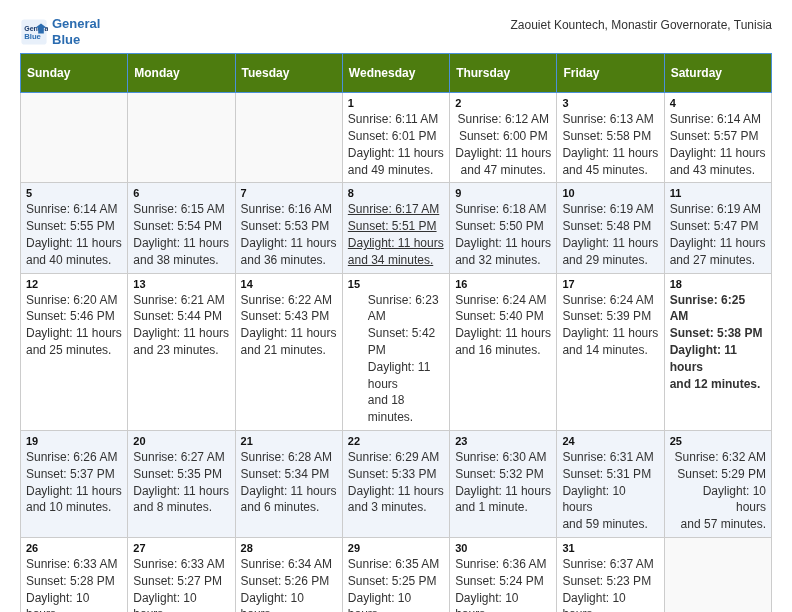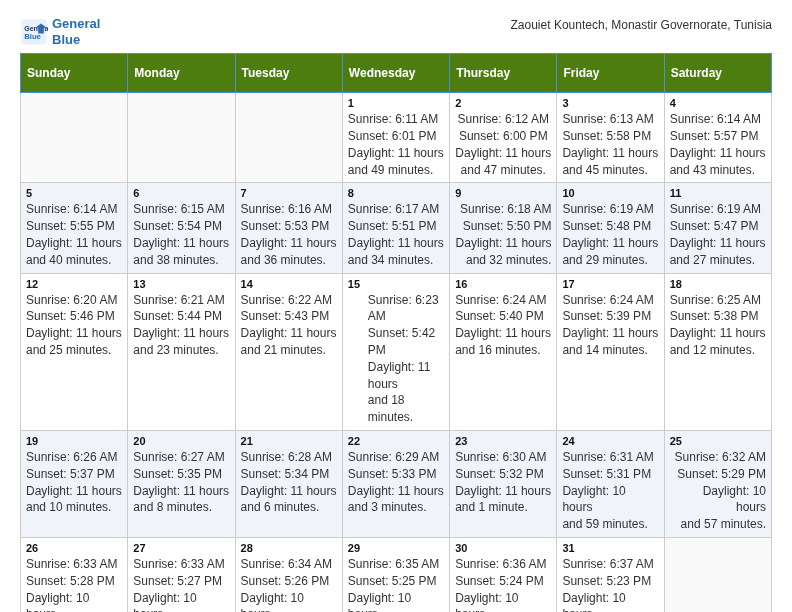--- a/index.html
+++ b/index.html
@@ -185,28 +185,28 @@
           </td>
           <td>
             <span class="day-number">7</span>
             <div class="day-info" style="white-space: pre-line;">Sunrise: 6:16 AM
 Sunset: 5:53 PM
 Daylight: 11 hours
 and 36 minutes.</div>
           </td>
           <td>
             <span class="day-number">8</span>
-            <div class="day-info" style="white-space: pre-line;">Sunrise: 6:17 AM
+            <div class="day-info" style="white-space: pre-line; text-decoration: underline;">Sunrise: 6:17 AM
 Sunset: 5:51 PM
 Daylight: 11 hours
 and 34 minutes.</div>
           </td>
           <td>
             <span class="day-number">9</span>
-            <div class="day-info" style="white-space: pre-line; text-align: right;">Sunrise: 6:18 AM
+            <div class="day-info" style="white-space: pre-line;">Sunrise: 6:18 AM
 Sunset: 5:50 PM
 Daylight: 11 hours
 and 32 minutes.</div>
           </td>
           <td>
             <span class="day-number">10</span>
             <div class="day-info" style="white-space: pre-line;">Sunrise: 6:19 AM
 Sunset: 5:48 PM
 Daylight: 11 hours
 and 29 minutes.</div>
@@ -257,21 +257,21 @@
           </td>
           <td>
             <span class="day-number">17</span>
             <div class="day-info" style="white-space: pre-line;">Sunrise: 6:24 AM
 Sunset: 5:39 PM
 Daylight: 11 hours
 and 14 minutes.</div>
           </td>
           <td>
             <span class="day-number">18</span>
-            <div class="day-info" style="white-space: pre-line;">Sunrise: 6:25 AM
+            <div class="day-info" style="white-space: pre-line; font-weight: bold;">Sunrise: 6:25 AM
 Sunset: 5:38 PM
 Daylight: 11 hours
 and 12 minutes.</div>
           </td>
         </tr>
         <tr class="row-alt">
           <td>
             <span class="day-number">19</span>
             <div class="day-info" style="white-space: pre-line;">Sunrise: 6:26 AM
 Sunset: 5:37 PM

